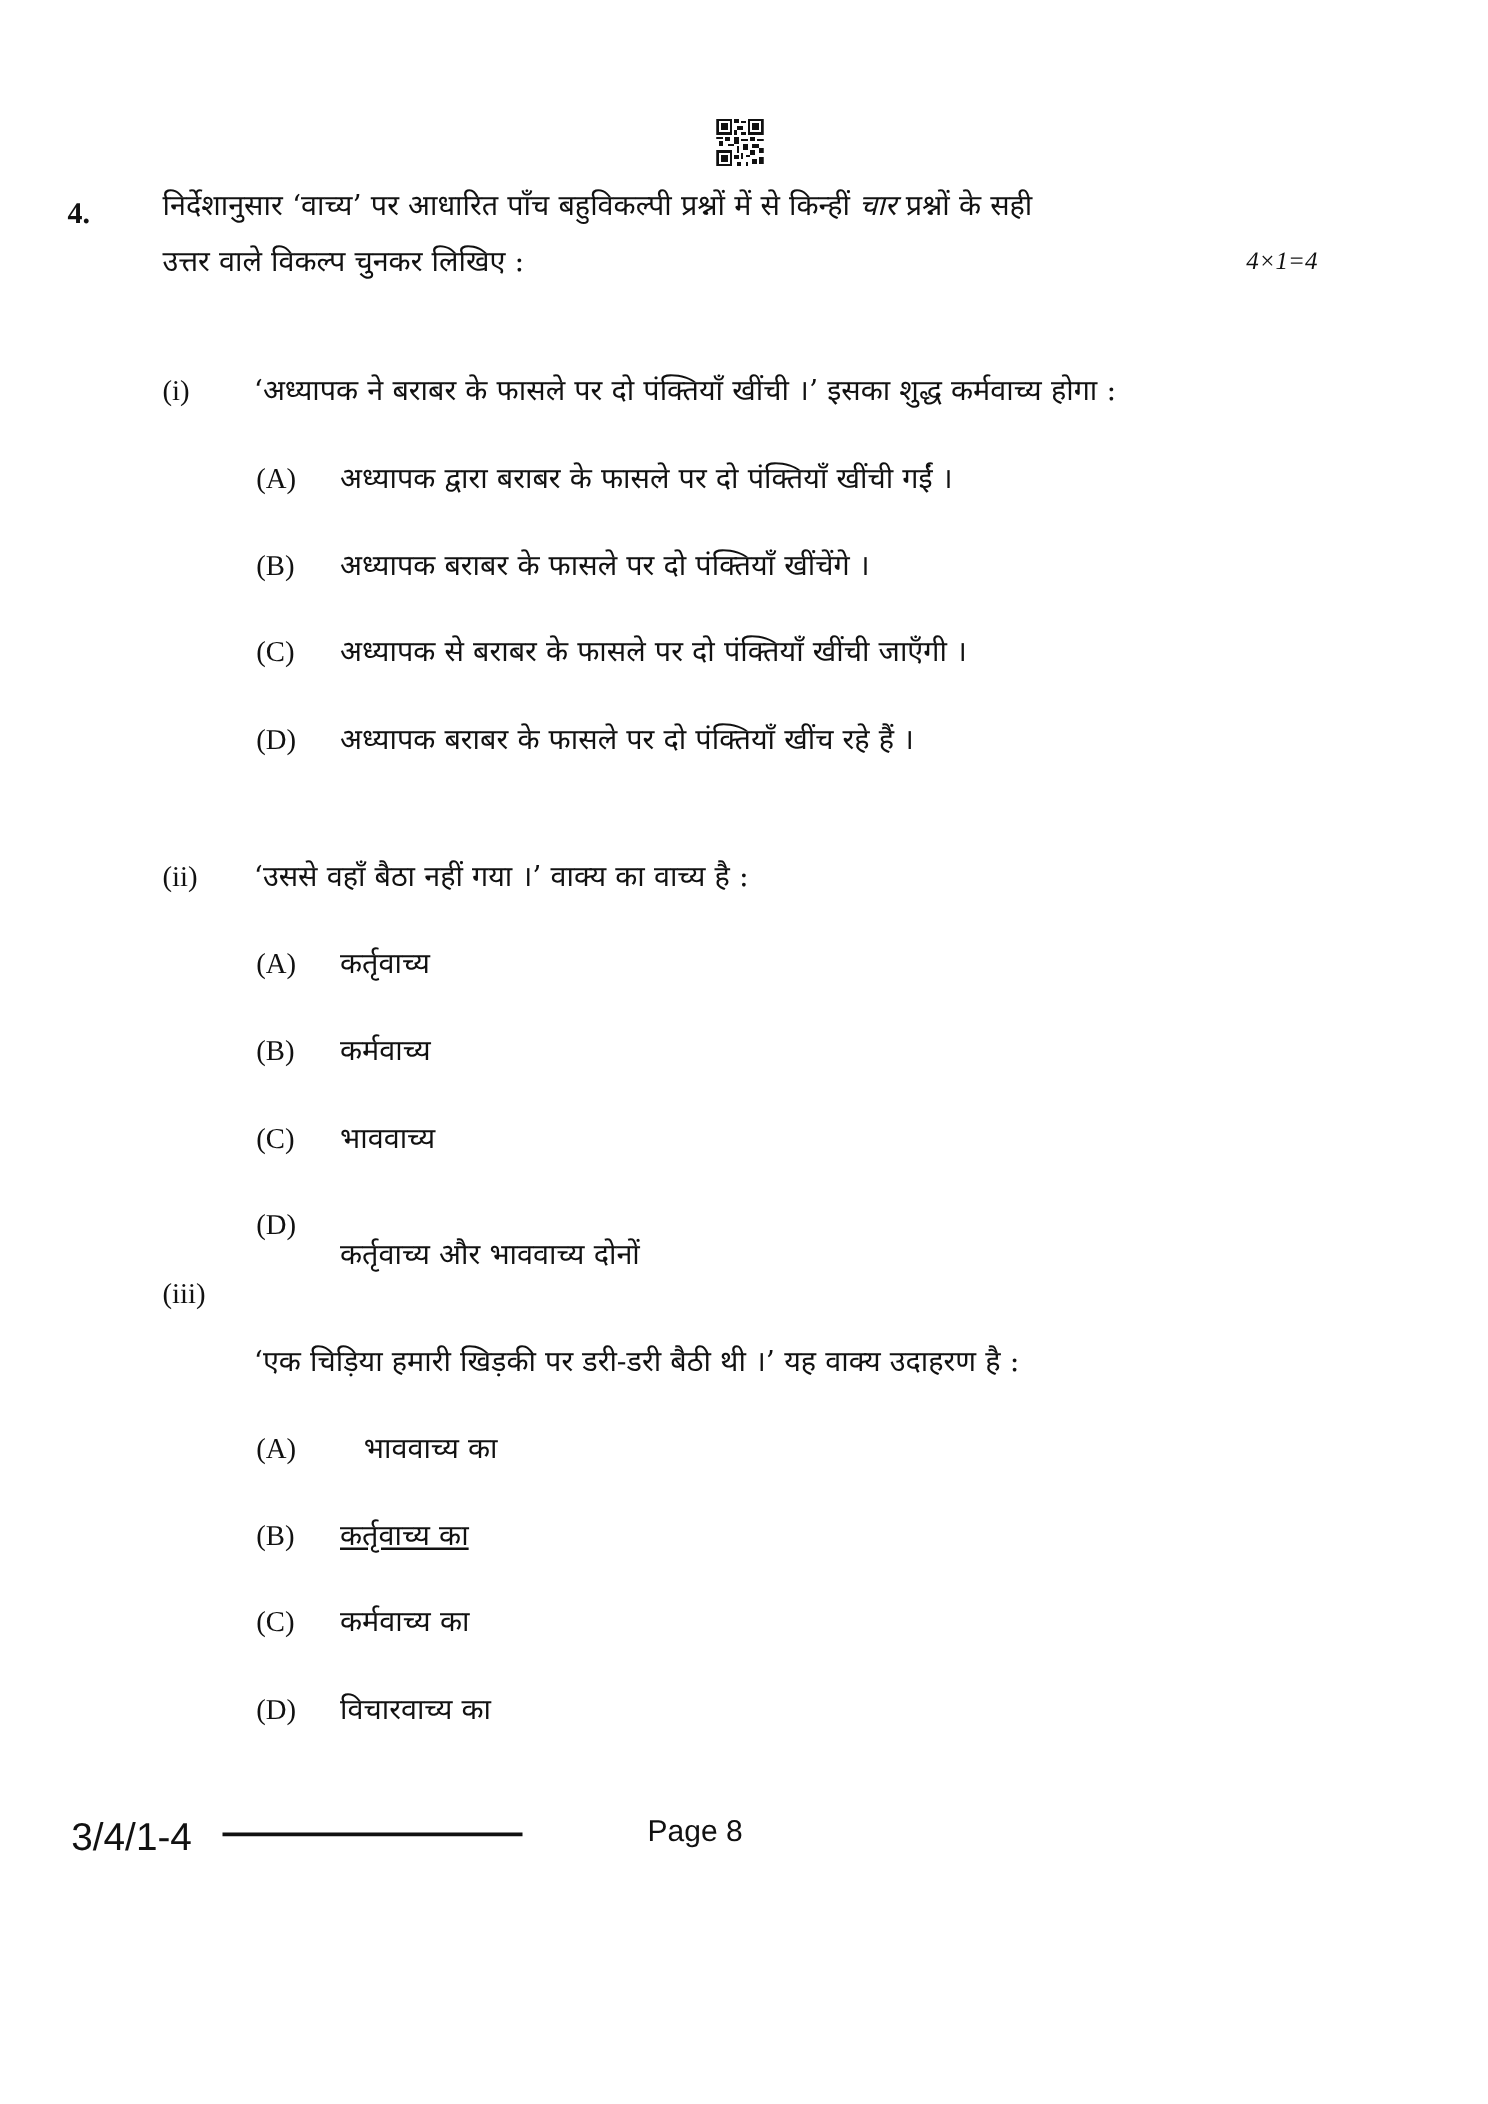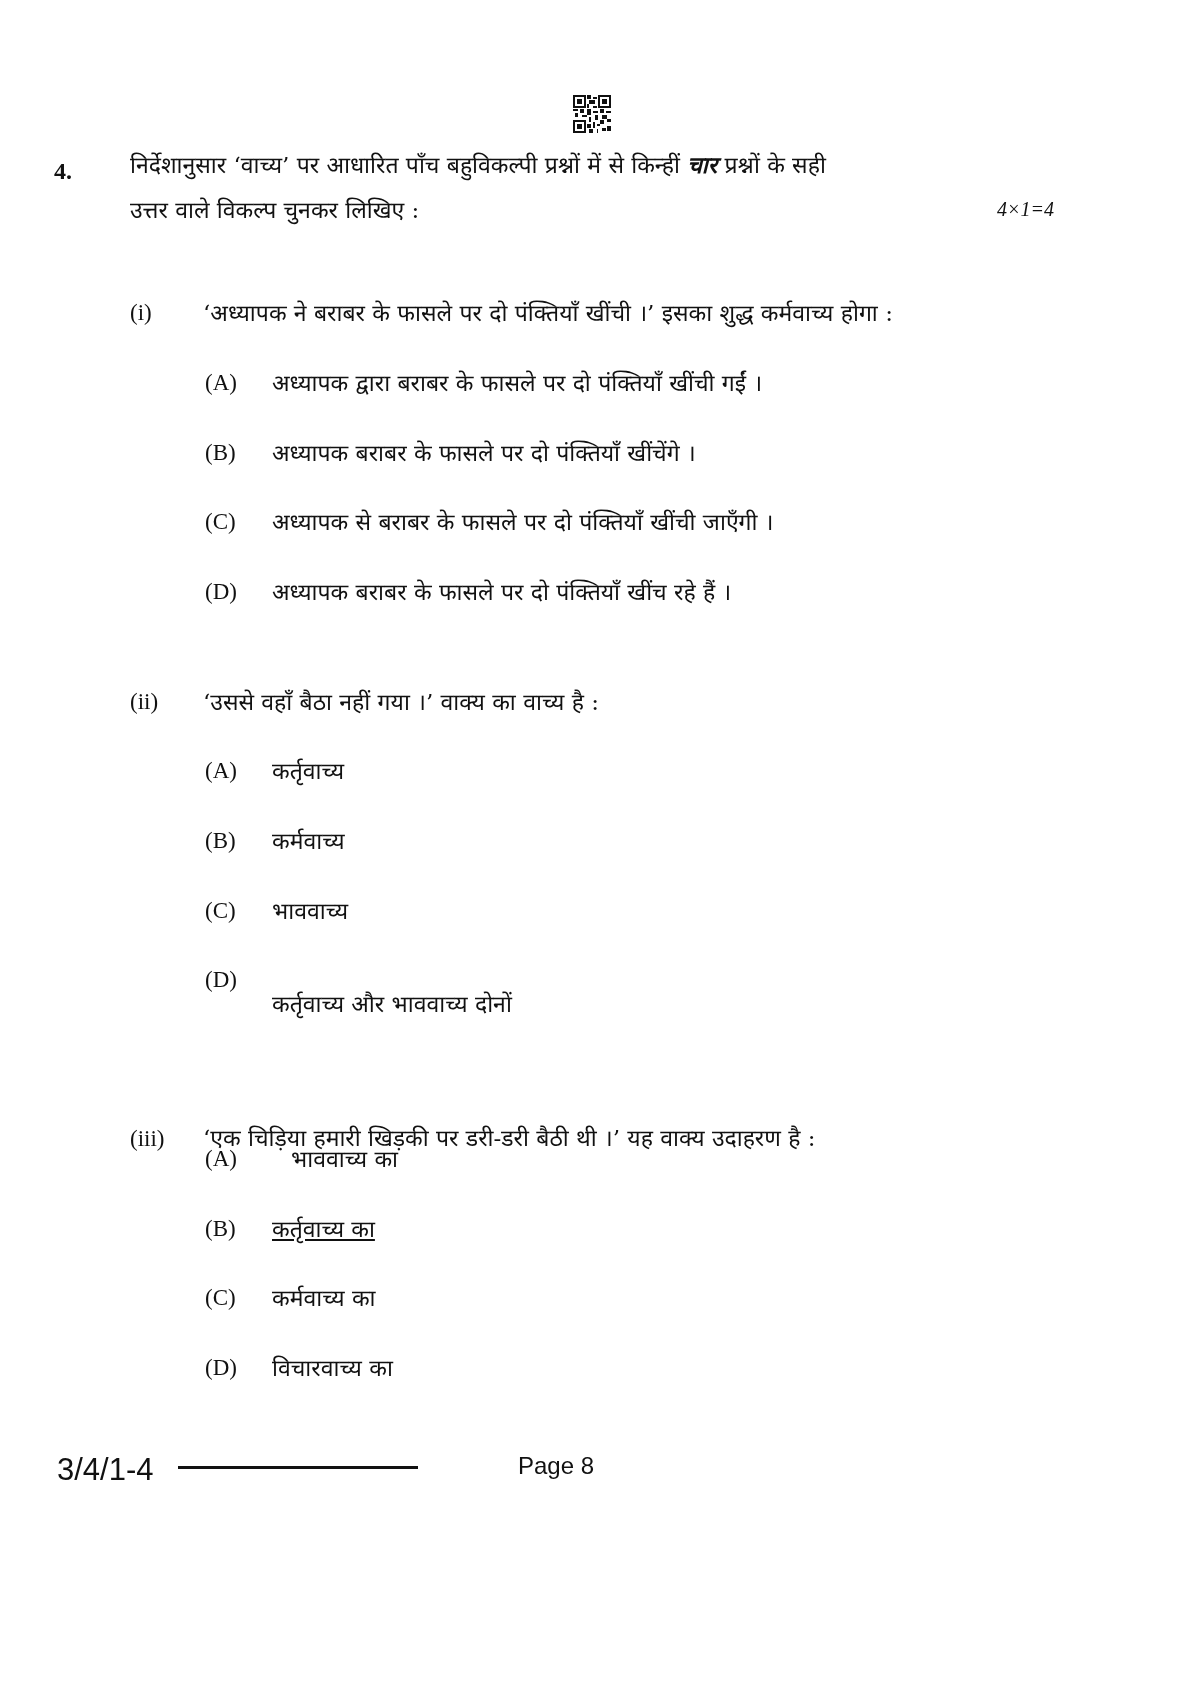--- a/index.html
+++ b/index.html
@@ -10,21 +10,21 @@
     }
     .abs { position: absolute; white-space: nowrap; }
     .qr { position: absolute; left: 573px; top: 95px; width: 38px; height: 38px; }
     .qnum { font-weight: bold; font-size: 24px; left: 54px; top: 158px; font-family: "Liberation Serif", serif; }
     .hindi { font-size: 23px; line-height: 30px; }
     .qtext { left: 130px; }
     .marks { right: 136px; top: 198px; font-style: italic; font-size: 20px; font-family: "Liberation Serif", serif; }
     .sublabel { left: 130px; font-size: 23px; font-family: "Liberation Serif", serif; }
     .optlabel { left: 205px; font-size: 23px; font-family: "Liberation Serif", serif; }
     .opttext { left: 272px; }
-    b.em { font-weight: bold; font-style: italic; }
+    b.em { font-weight: normal; font-style: italic; }
     .footer-code { left: 57px; top: 1452px; font-family: "Liberation Sans", sans-serif; font-size: 31px; }
     .footer-rule { position: absolute; left: 178px; top: 1466px; width: 240px; height: 0; border-top: 3px solid #111; }
     .footer-page { left: 518px; top: 1452px; font-family: "Liberation Sans", sans-serif; font-size: 24px; }
   </style>
 </head>
 <body>
 
 <svg class="qr" viewBox="0 0 21 21" shape-rendering="crispEdges">
   <rect width="21" height="21" fill="#fff"></rect>
   <g fill="#111">
@@ -100,22 +100,22 @@
   <div class="abs hindi opttext" style="top:826px;">कर्मवाच्य</div>
 
   <div class="abs optlabel" style="top:898px;">(C)</div>
   <div class="abs hindi opttext" style="top:896px;">भाववाच्य</div>
 
   <div class="abs optlabel" style="top:967px;">(D)</div>
   <div class="abs hindi opttext" style="top:965px;margin-top:24px;">कर्तृवाच्य और भाववाच्य दोनों</div>
 </div>
 
 <div>
-  <div class="abs sublabel" style="top:1126px;">(iii)</div>
-  <div class="abs hindi" style="left:203px; top:1075px;margin-top:48px;">‘एक चिड़िया हमारी खिड़की पर डरी-डरी बैठी थी ।’ यह वाक्य उदाहरण है :</div>
+  <div class="abs sublabel" style="top:1022px;">(iii)</div>
+  <div class="abs hindi" style="left:203px; top:1075px;">‘एक चिड़िया हमारी खिड़की पर डरी-डरी बैठी थी ।’ यह वाक्य उदाहरण है :</div>
 
   <div class="abs optlabel" style="top:1146px;">(A)</div>
   <div class="abs hindi opttext" style="top:1144px;margin-left:19px;">भाववाच्य का</div>
 
   <div class="abs optlabel" style="top:1216px;">(B)</div>
   <div class="abs hindi opttext" style="top:1214px;text-decoration:underline;">कर्तृवाच्य का</div>
 
   <div class="abs optlabel" style="top:1285px;">(C)</div>
   <div class="abs hindi opttext" style="top:1283px;">कर्मवाच्य का</div>
 

